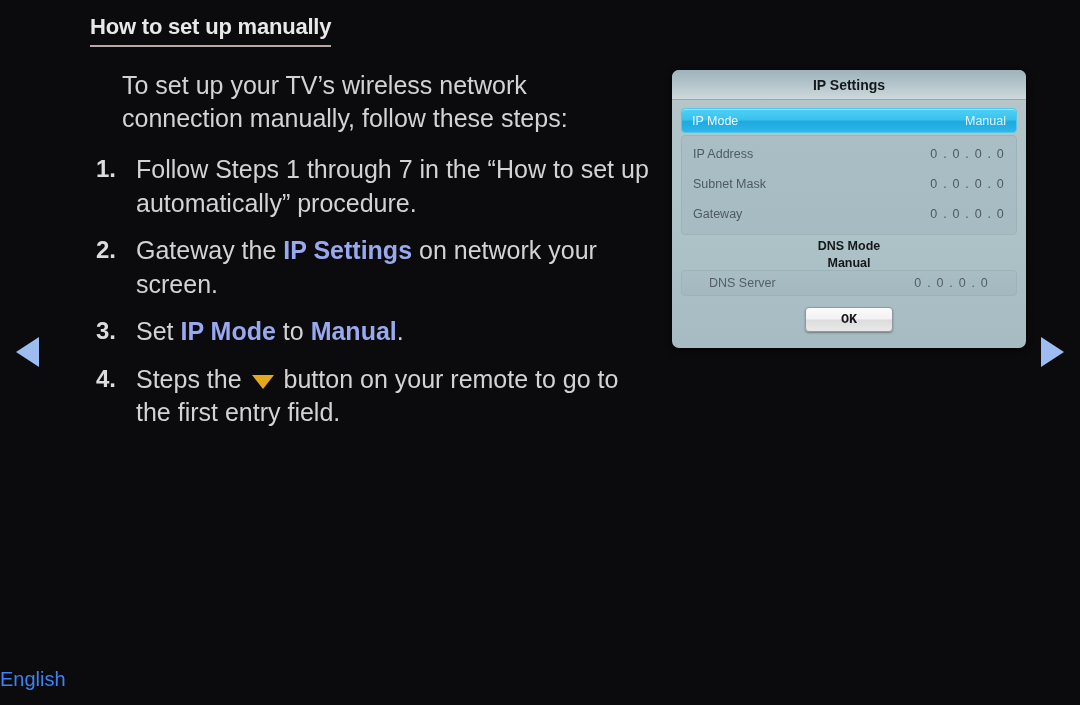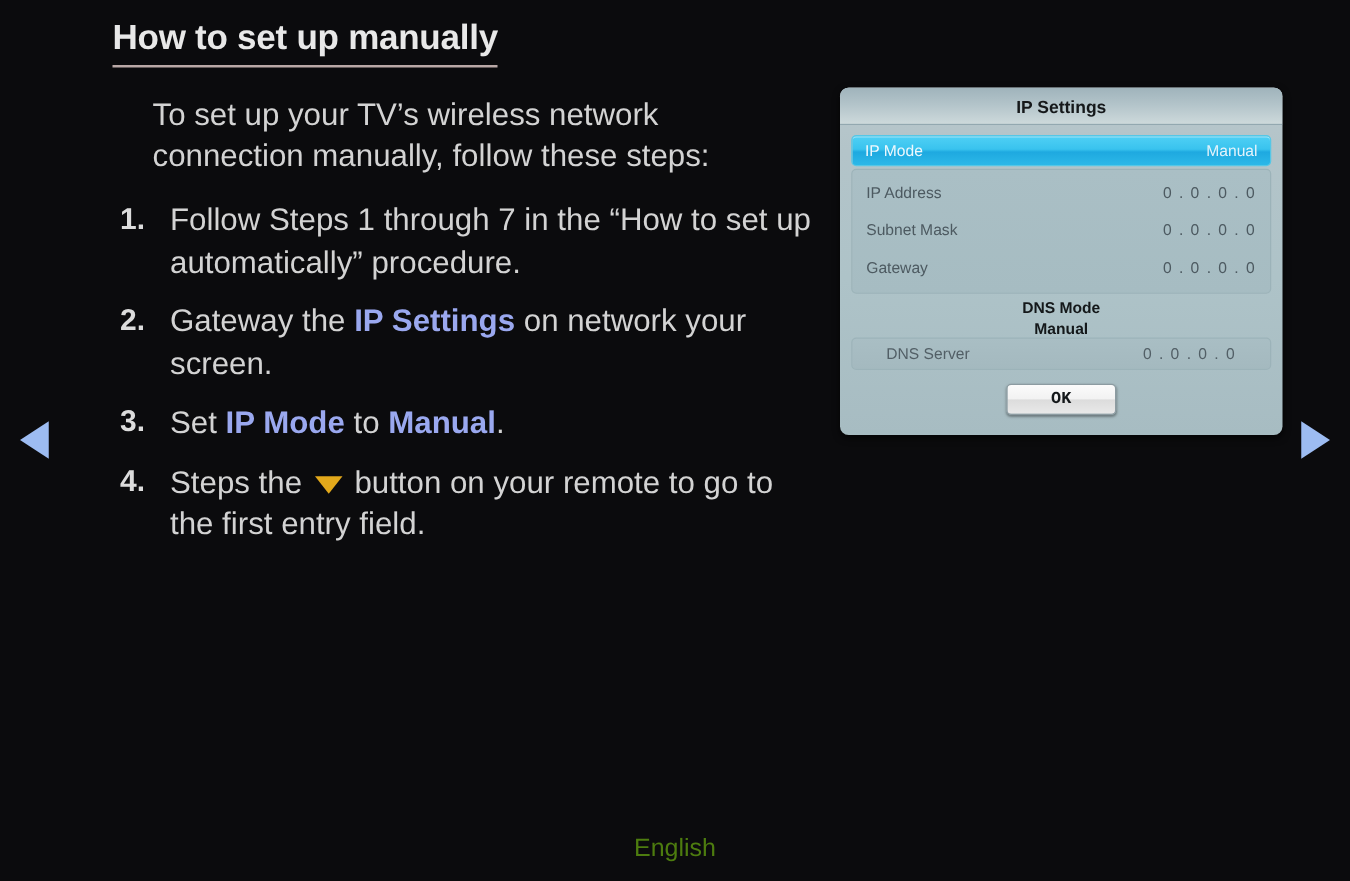--- a/index.html
+++ b/index.html
@@ -18,21 +18,21 @@
 
   
   .content {
     position: absolute;
     left: 90px;
     top: 14px;
     width: 560px;
   }
 
   .page-title {
-    font-size: 28px;
+    font-size: 22px;
     font-weight: bold;
     color: #e8e8e8;
     letter-spacing: -0.2px;
     padding-bottom: 6px;
     border-bottom: 2px solid #b9a8a6;
     display: inline-block;
     line-height: 1.15;
   }
 
   .intro {
@@ -234,23 +234,23 @@
     font-weight: bold;
     color: #14181a;
   }
 
   
   .footer-lang {
     position: absolute;
     left: 0;
     right: 0;
     top: 668px;
-    text-align: center;
+    text-align: left;
     font-size: 20px;
-    color: #4d7c0f;
+    color: #3b82f6;
   }
 </style>
 </head>
 <body>
 
 <div class="content">
 
   <div class="page-title">How to set up manually</div>
 
   <div class="intro">To set up your TV’s wireless network connection manually, follow these steps:</div>

